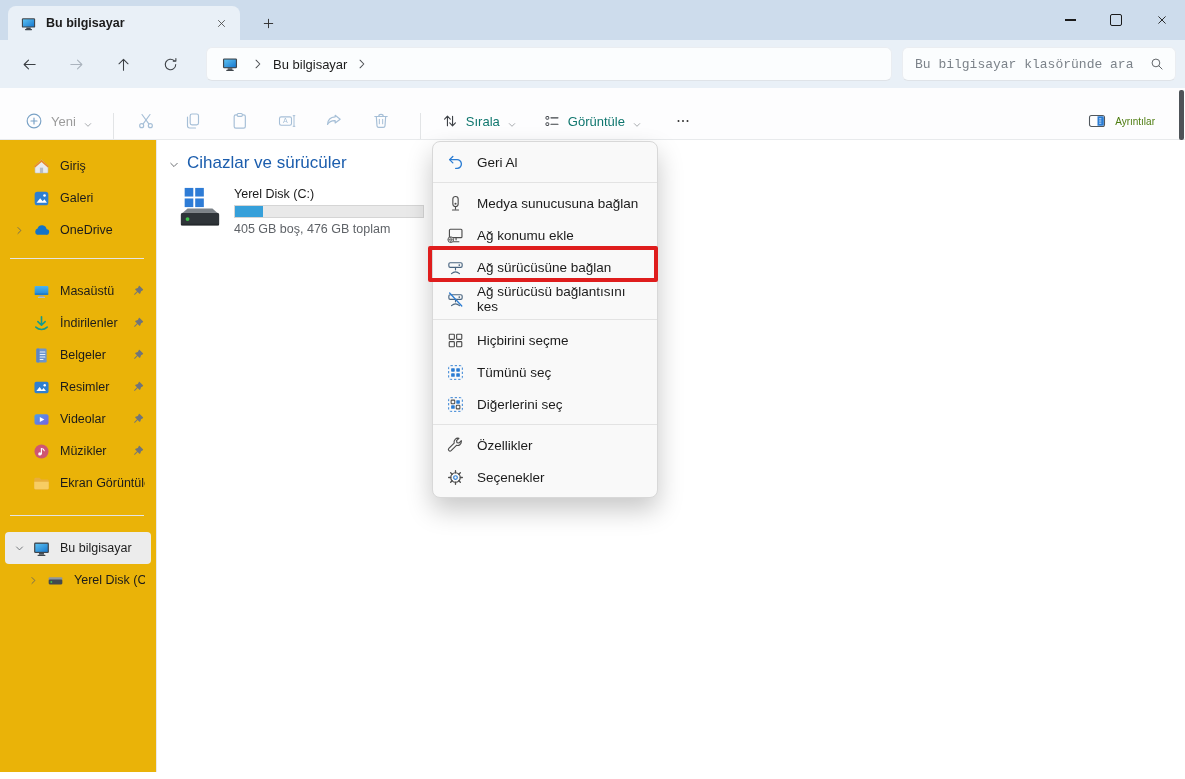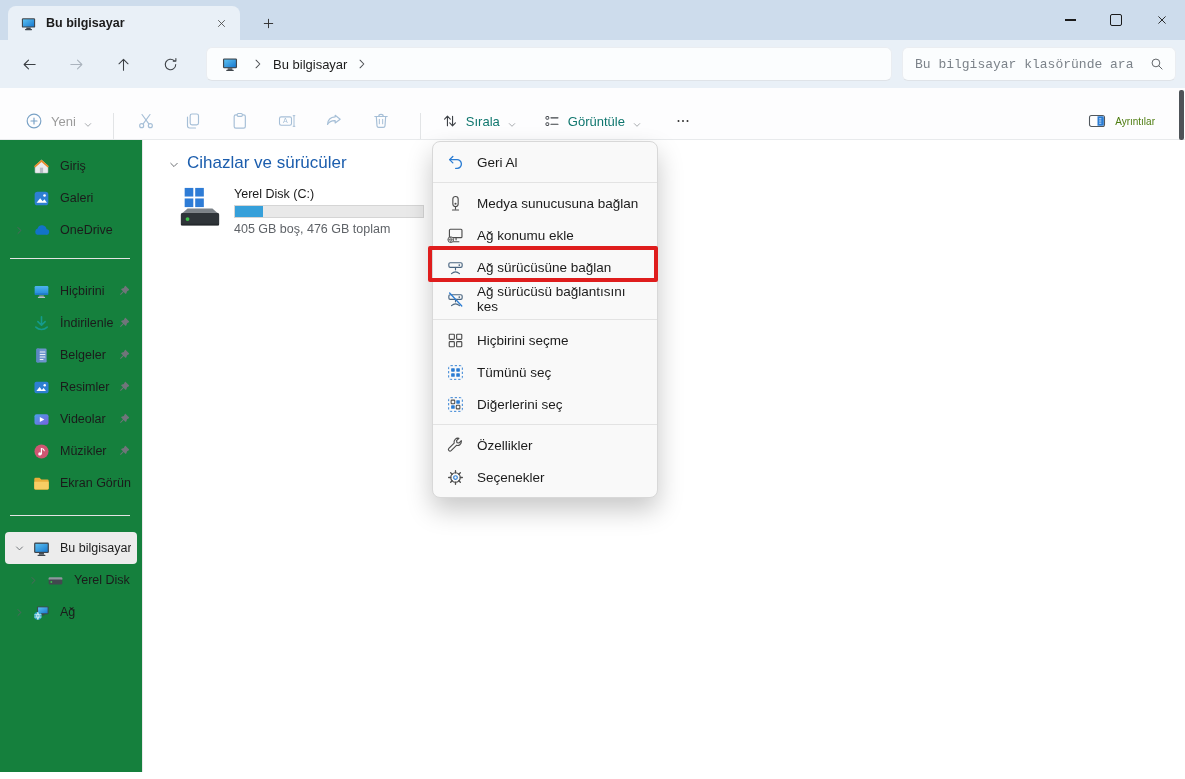--- a/index.html
+++ b/index.html
@@ -54,21 +54,21 @@
   .tbtn.dark .lbl{color:#0f766e;}
   .tbtn.dark svg.tgl{width:18px;height:18px;}
   .morebtn{width:38px;height:36px;display:flex;align-items:center;justify-content:center;color:#2e2e2e;border-radius:5px;}
   .morebtn svg{width:18px;height:18px;}
   .details-btn{margin-left:auto;margin-right:22px;display:flex;align-items:center;gap:8px;height:36px;padding:0 8px;border-radius:5px;}
   .details-btn svg{width:20px;height:20px;}
   .details-btn .lbl{font-size:10px;color:#4d7c0f;}
   .thumb{position:absolute;right:1px;top:90px;width:5px;height:50px;background:#4d5berk;background:#4e5358;border-radius:2px;}
 
   
-  .sidebar{position:absolute;left:0;top:140px;bottom:7px;width:143px;background:#15803d;border-right:1px solid #e9e9e9;padding-top:10px;box-sizing:border-box;}
+  .sidebar{position:absolute;left:0;top:140px;bottom:7px;width:157px;background:#eab308;border-right:1px solid #e9e9e9;padding-top:10px;box-sizing:border-box;}
   .si{display:flex;align-items:center;height:32px;margin:0 5px;padding:0 6px 0 6px;border-radius:4px;}
   .si.selected{background:#ececec;}
   .si .exp{width:16px;height:16px;flex:none;display:flex;align-items:center;justify-content:center;color:#5c6064;}
   .si .exp svg{width:11px;height:11px;}
   .si .sic{width:19px;height:19px;flex:none;margin-left:5px;margin-right:9px;}
   .si .sil{flex:1;font-size:12.5px;color:#1b1b1b;white-space:nowrap;overflow:hidden;}
   .si .pin{width:14px;height:14px;flex:none;margin-left:4px;}
   .si.child{padding-left:20px;}
   .ssep{height:1px;background:#e4e4e4;margin:12px 12px 16px 10px;}
   .ssep.s2{margin-top:16px;}
@@ -505,21 +505,21 @@
           <use href="#i-cloud"></use>
         </svg>
       <span class="sil">OneDrive</span>
     </div>
     <div class="ssep"></div>
     <div class="si">
       <span class="exp"></span>
       <svg class="sic">
           <use href="#i-desktop"></use>
         </svg>
-      <span class="sil">Hiçbirini</span>
+      <span class="sil">Masaüstü</span>
       <svg class="pin">
           <use href="#i-pin"></use>
         </svg>
     </div>
     <div class="si">
       <span class="exp"></span>
       <svg class="sic">
           <use href="#i-download"></use>
         </svg>
       <span class="sil">İndirilenler</span>
@@ -590,31 +590,20 @@
       <span class="exp">
           <svg>
             <use href="#i-chevR"></use>
           </svg>
         </span>
       <svg class="sic">
           <use href="#i-drive"></use>
         </svg>
       <span class="sil">Yerel Disk (C:)</span>
     </div>
-    <div class="si">
-      <span class="exp">
-          <svg>
-            <use href="#i-chevR"></use>
-          </svg>
-        </span>
-      <svg class="sic">
-          <use href="#i-net"></use>
-        </svg>
-      <span class="sil">Ağ</span>
-    </div>
   </div>
 
   <div class="main">
     <div class="section-h">
       <span class="sch"><svg>
             <use href="#i-chevD"></use>
           </svg></span>
       <span class="scl">Cihazlar ve sürücüler</span>
     </div>
     <div class="drive-tile">

